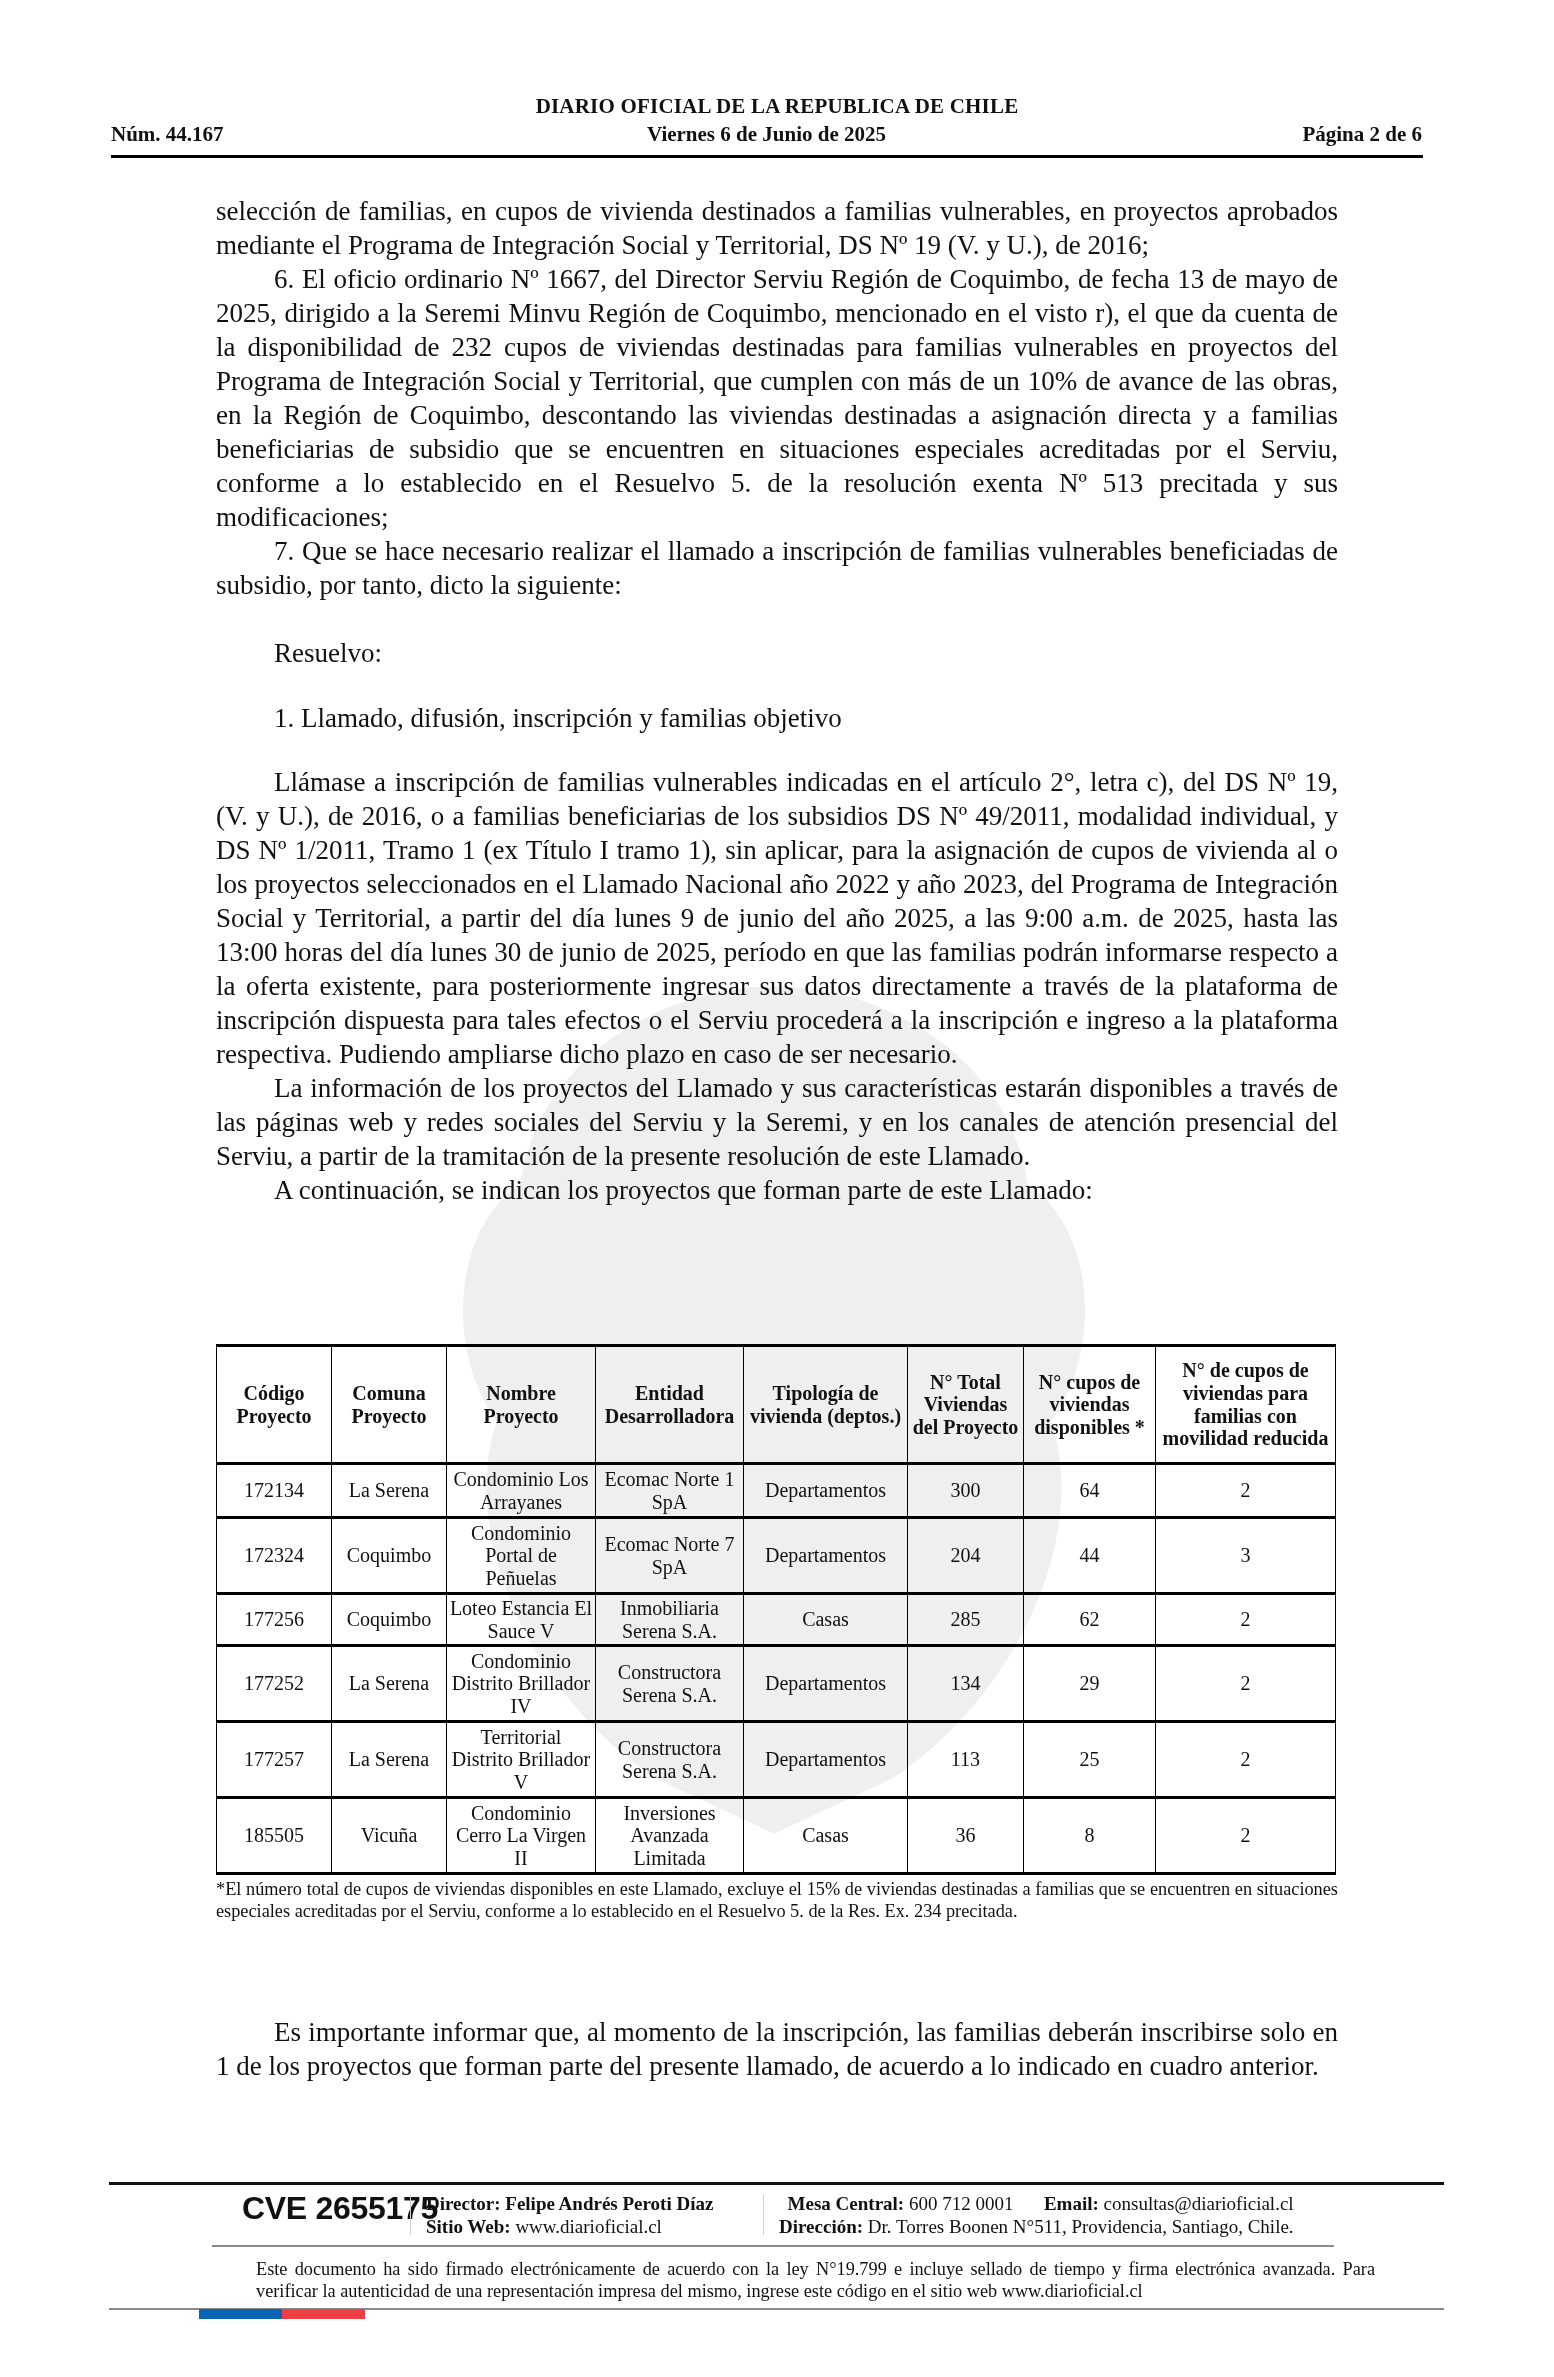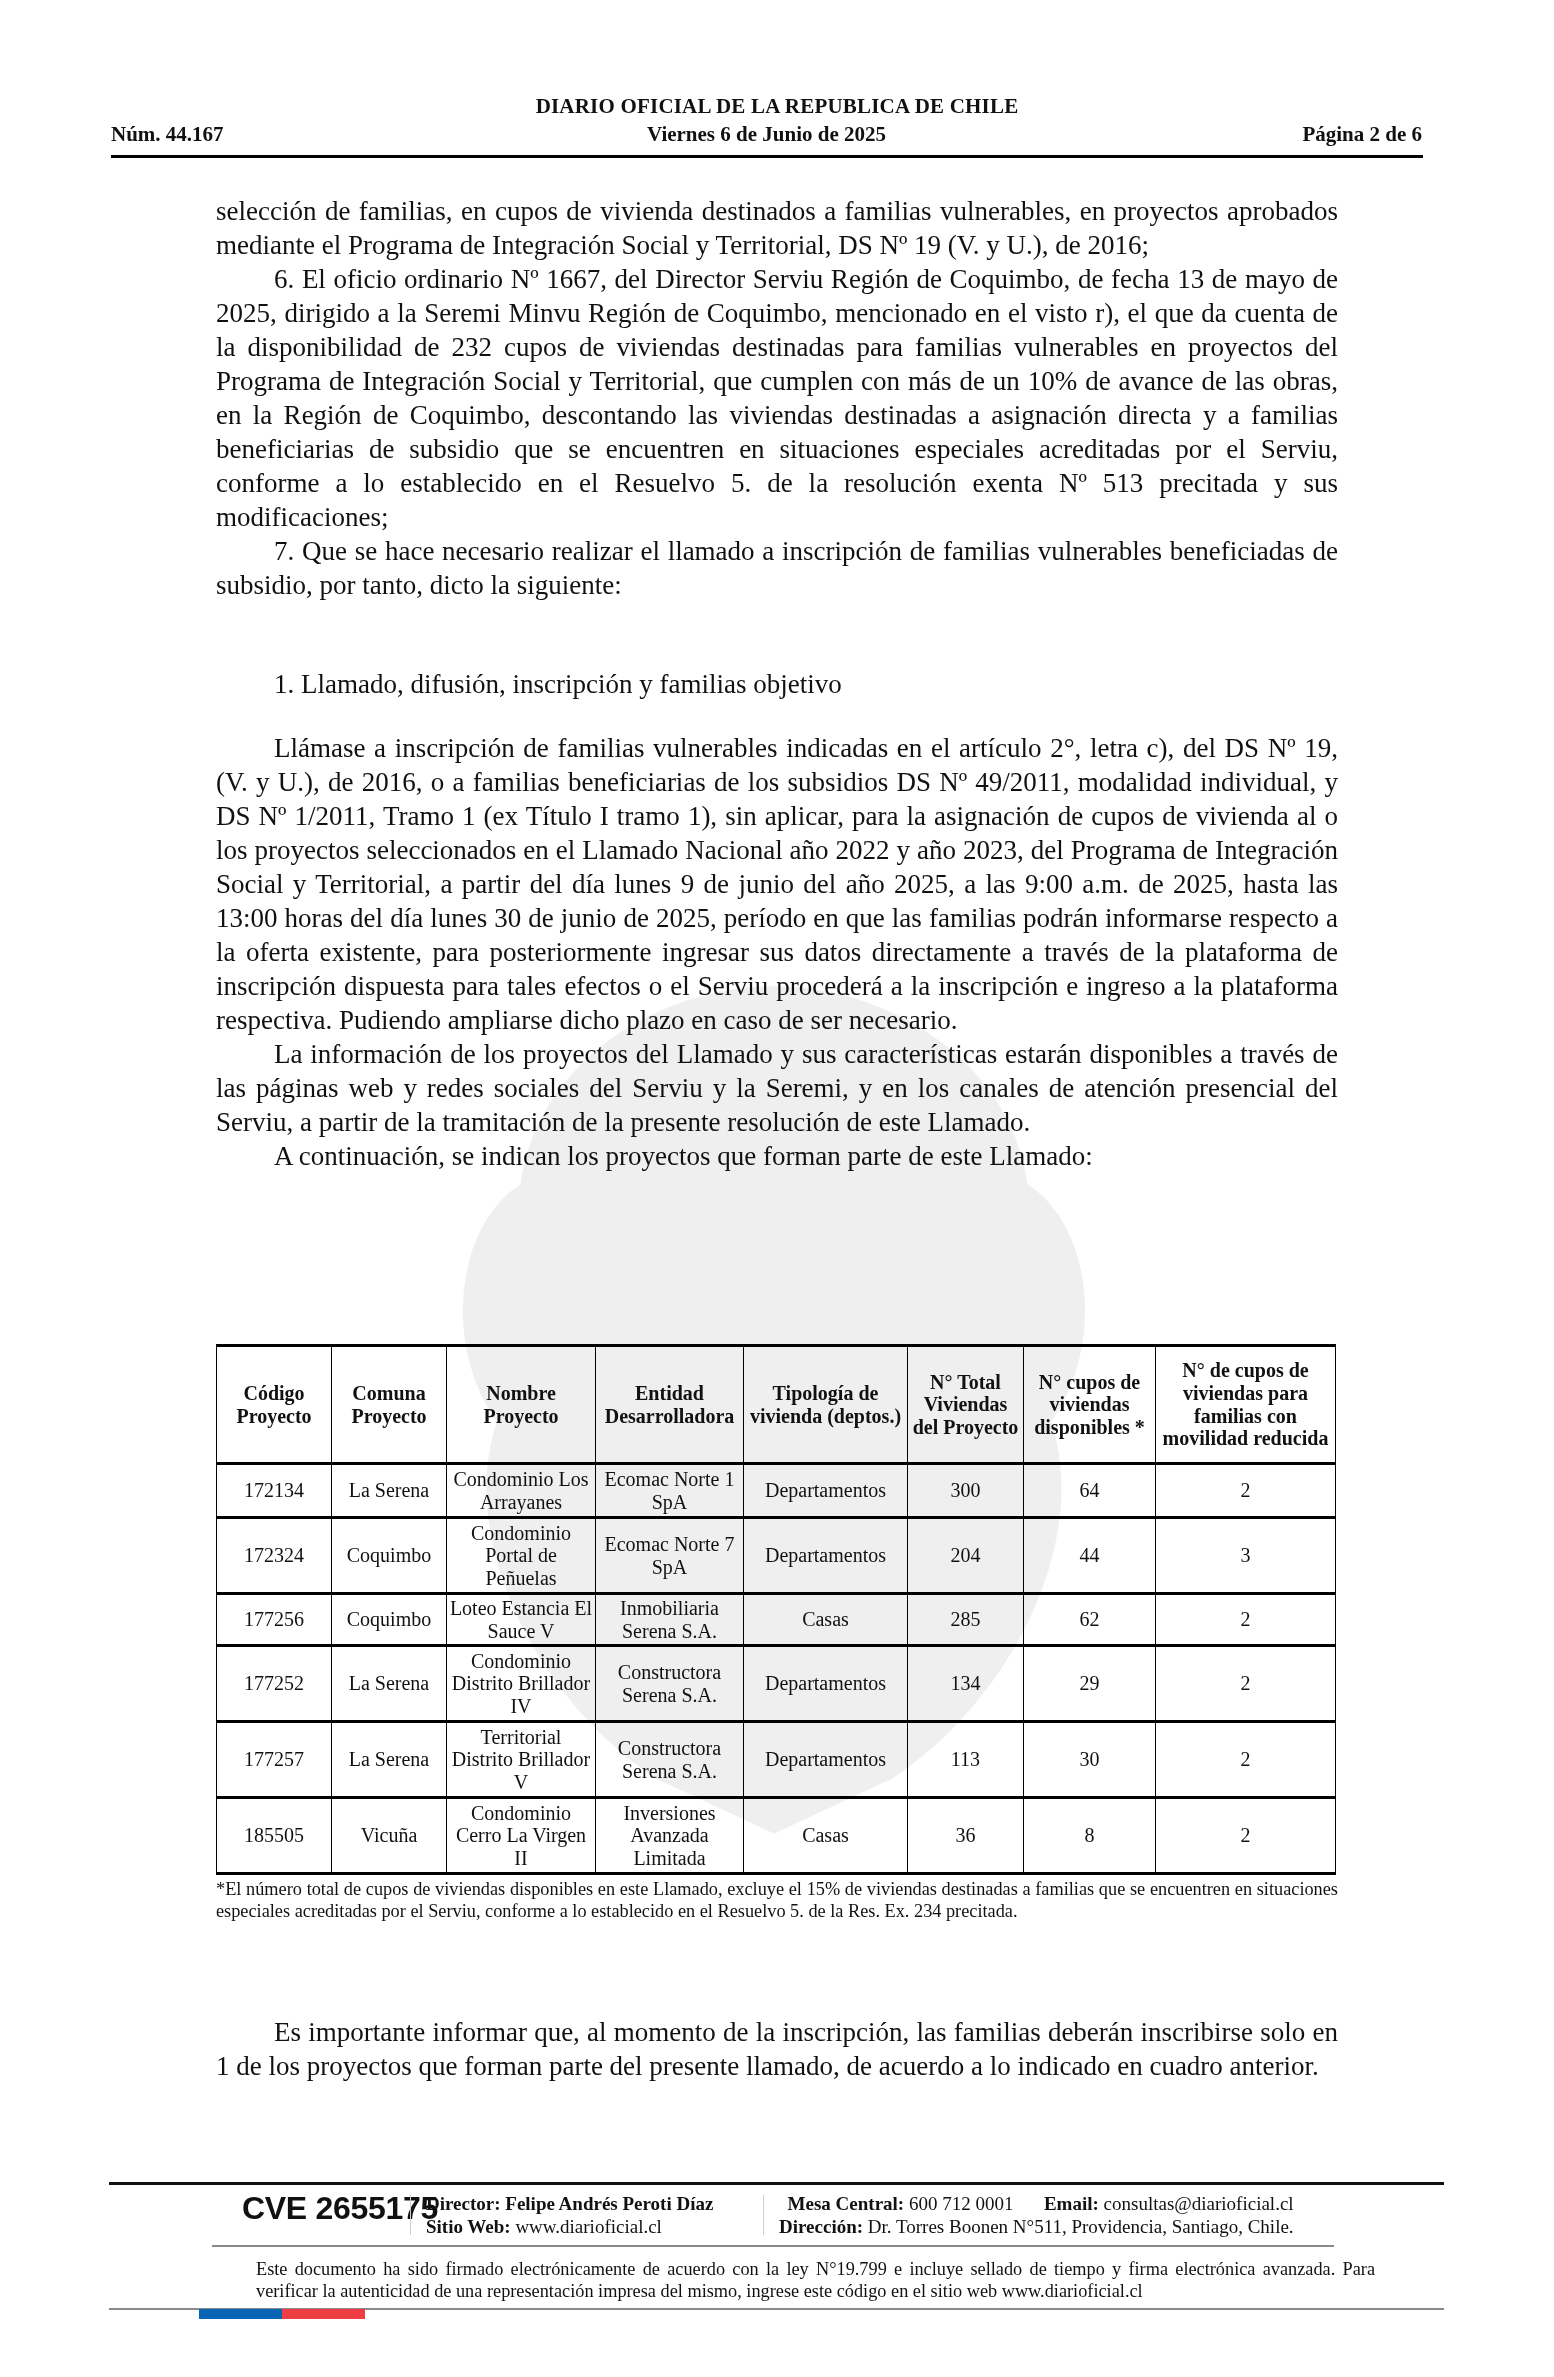--- a/index.html
+++ b/index.html
@@ -52,20 +52,21 @@
   <span class="hdr-center">Viernes 6 de Junio de 2025</span>
   <span class="hdr-right">Página 2 de 6</span>
 </div>
 <div class="hdr-rule"></div>
 
 <div class="body-text" style="top: 194px;">
   <p>selección de familias, en cupos de vivienda destinados a familias vulnerables, en proyectos aprobados mediante el Programa de Integración Social y Territorial, DS Nº 19 (V. y U.), de 2016;</p>
   <p class="indent">6. El oficio ordinario Nº 1667, del Director Serviu Región de Coquimbo, de fecha 13 de mayo de 2025, dirigido a la Seremi Minvu Región de Coquimbo, mencionado en el visto r), el que da cuenta de la disponibilidad de 232 cupos de viviendas destinadas para familias vulnerables en proyectos del Programa de Integración Social y Territorial, que cumplen con más de un 10% de avance de las obras, en la Región de Coquimbo, descontando las viviendas destinadas a asignación directa y a familias beneficiarias de subsidio que se encuentren en situaciones especiales acreditadas por el Serviu, conforme a lo establecido en el Resuelvo 5. de la resolución exenta Nº 513 precitada y sus modificaciones;</p>
   <p class="indent">7. Que se hace necesario realizar el llamado a inscripción de familias vulnerables beneficiadas de subsidio, por tanto, dicto la siguiente:</p>
   <div class="blank"></div>
+  <p class="indent">Resuelvo:</p>
   <div class="blank" style="height:30.5px"></div>
   <p class="indent">1. Llamado, difusión, inscripción y familias objetivo</p>
   <div class="blank" style="height:30.5px"></div>
   <p class="indent">Llámase a inscripción de familias vulnerables indicadas en el artículo 2°, letra c), del DS Nº 19, (V. y U.), de 2016, o a familias beneficiarias de los subsidios DS Nº 49/2011, modalidad individual, y DS Nº 1/2011, Tramo 1 (ex Título I tramo 1), sin aplicar, para la asignación de cupos de vivienda al o los proyectos seleccionados en el Llamado Nacional año 2022 y año 2023, del Programa de Integración Social y Territorial, a partir del día lunes 9 de junio del año 2025, a las 9:00 a.m. de 2025, hasta las 13:00 horas del día lunes 30 de junio de 2025, período en que las familias podrán informarse respecto a la oferta existente, para posteriormente ingresar sus datos directamente a través de la plataforma de inscripción dispuesta para tales efectos o el Serviu procederá a la inscripción e ingreso a la plataforma respectiva. Pudiendo ampliarse dicho plazo en caso de ser necesario.</p>
   <p class="indent">La información de los proyectos del Llamado y sus características estarán disponibles a través de las páginas web y redes sociales del Serviu y la Seremi, y en los canales de atención presencial del Serviu, a partir de la tramitación de la presente resolución de este Llamado.</p>
   <p class="indent">A continuación, se indican los proyectos que forman parte de este Llamado:</p>
 </div>
 
 <table class="tbl">
   <colgroup>
@@ -131,21 +132,21 @@
       <td>29</td>
       <td>2</td>
     </tr>
     <tr class="row-sep" style="height:76px">
       <td>177257</td>
       <td>La Serena</td>
       <td>Territorial Distrito Brillador V</td>
       <td>Constructora Serena S.A.</td>
       <td>Departamentos</td>
       <td>113</td>
-      <td>30</td>
+      <td>25</td>
       <td>2</td>
     </tr>
     <tr class="row-sep" style="height:76px">
       <td>185505</td>
       <td>Vicuña</td>
       <td>Condominio Cerro La Virgen II</td>
       <td>Inversiones Avanzada Limitada</td>
       <td>Casas</td>
       <td>36</td>
       <td>8</td>

